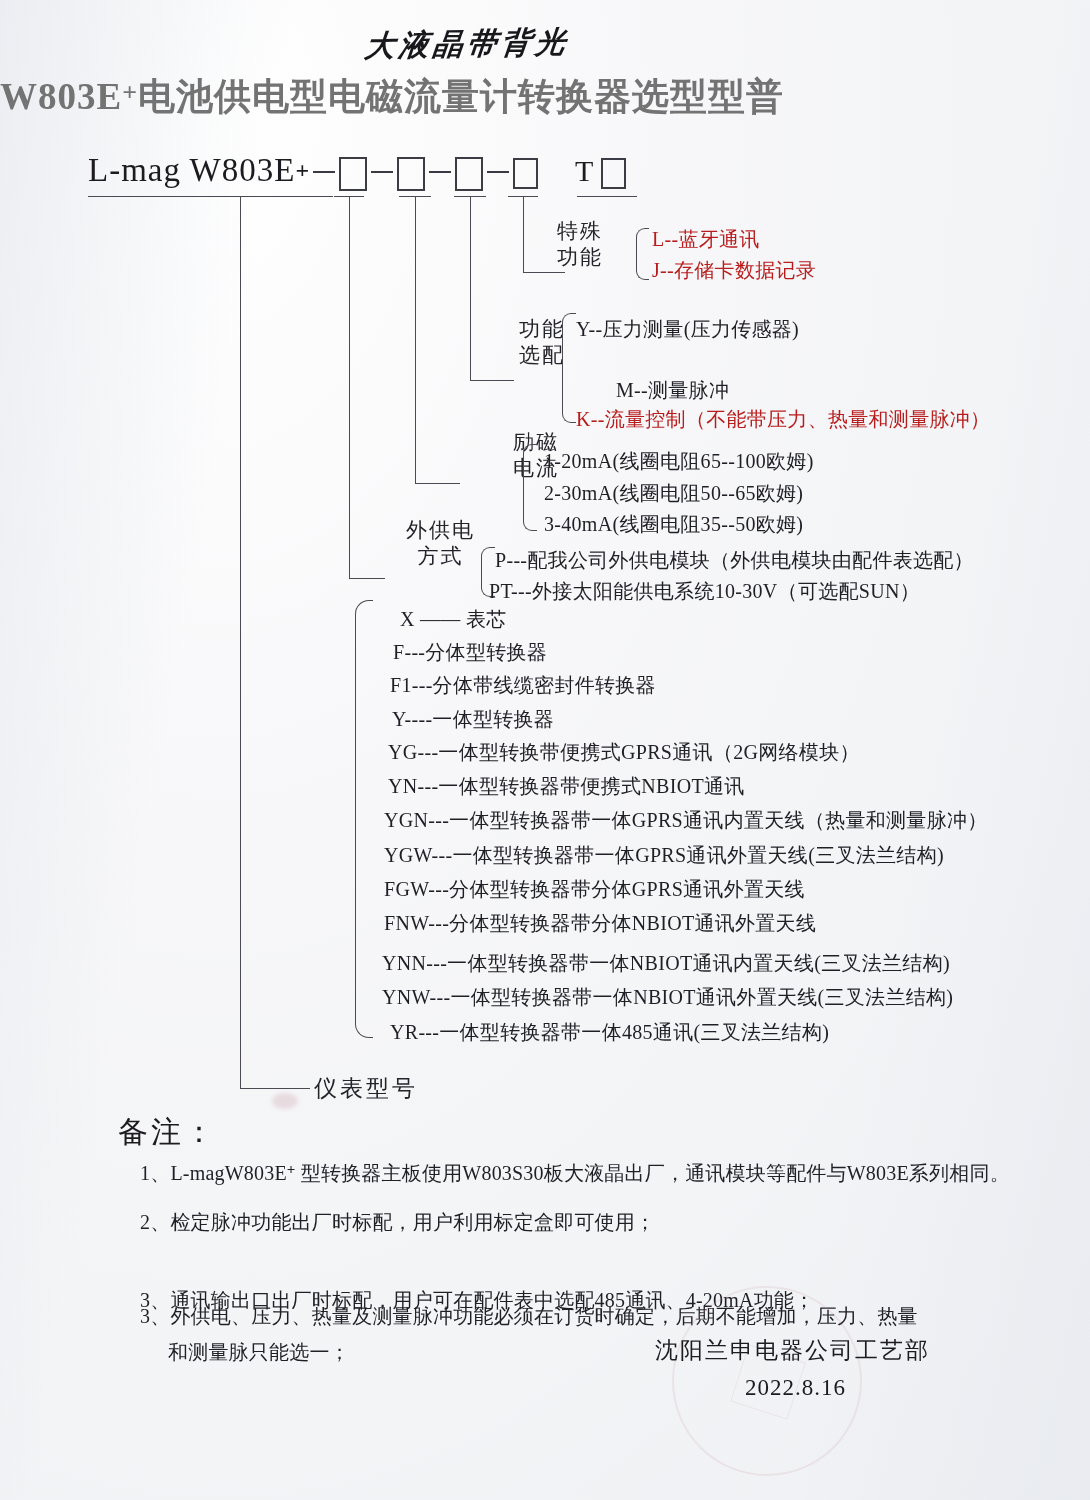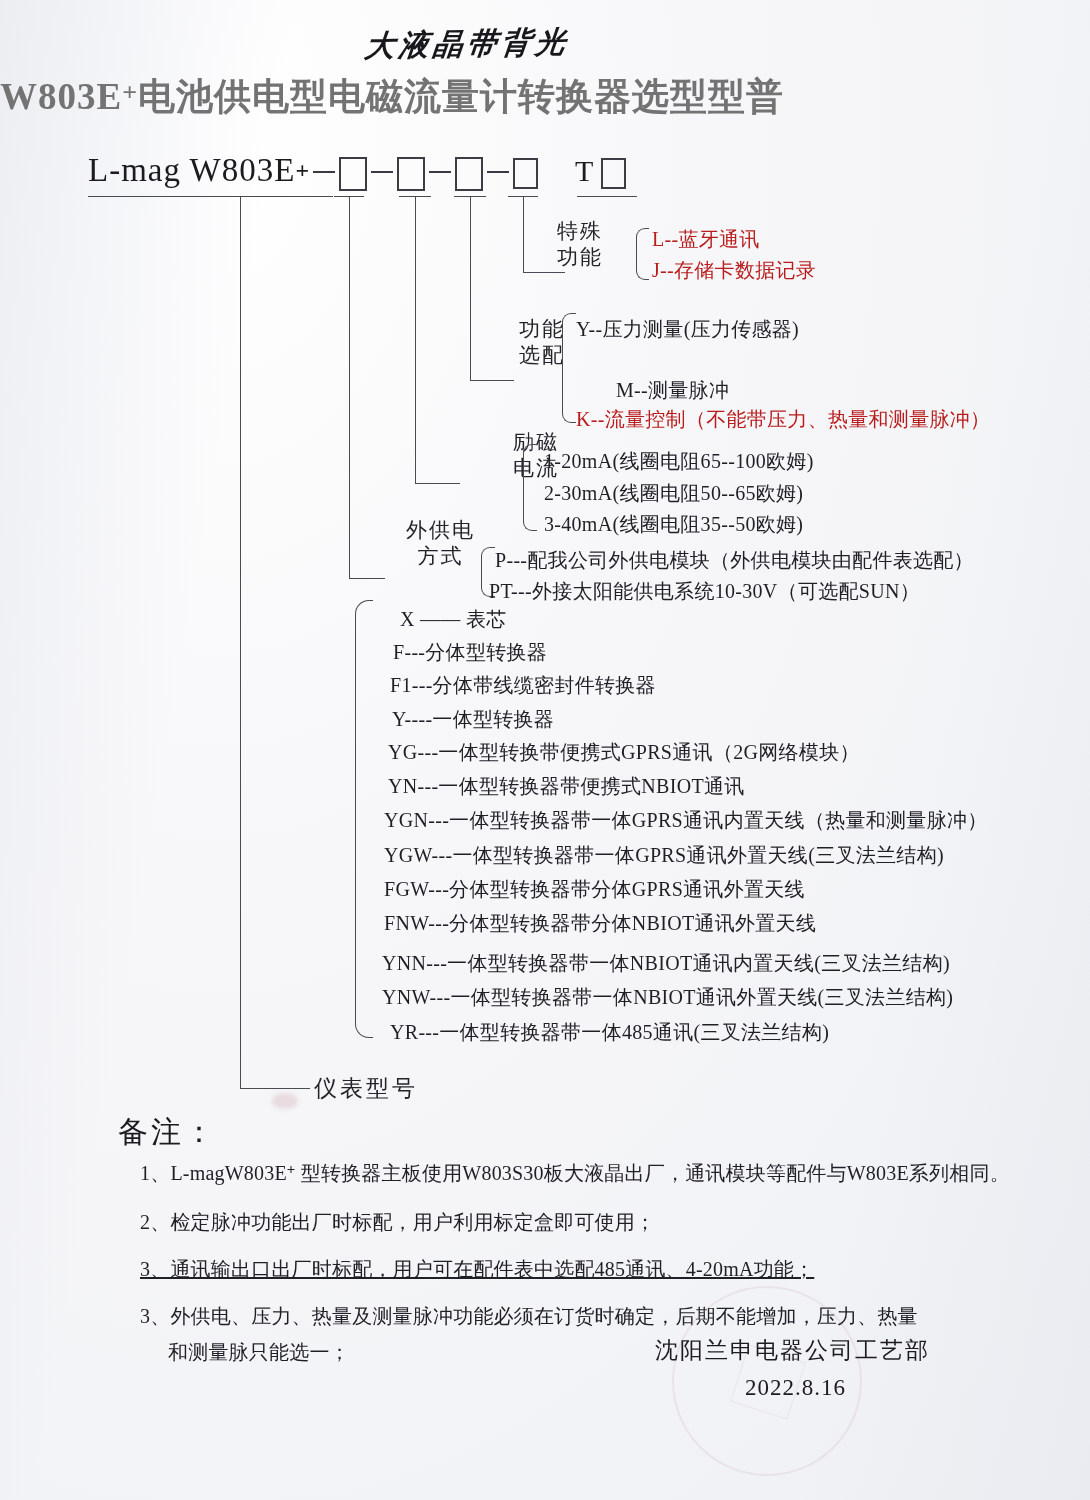--- a/index.html
+++ b/index.html
@@ -225,21 +225,21 @@
   <div class="abs lbl" style="left:314px;top:1076px;font-size:23px;letter-spacing:3px;">仪表型号</div>
 
   <div id="smudge"></div>
 
   <div class="abs" id="notes-title">备注：</div>
 
   <div class="note" style="top:1155px;">
     <span>1、L-magW803E</span><span class="sup">+</span><span> 型转换器主板使用W803S30板大液晶出厂，通讯模块等配件与W803E系列相同。</span>
   </div>
   <div class="note" style="top:1208px;">2、检定脉冲功能出厂时标配，用户利用标定盒即可使用；</div>
-  <div class="note" style="top:1255px;text-decoration:underline;">3、通讯输出口出厂时标配，用户可在配件表中选配485通讯、4-20mA功能；</div>
+  <div class="note" style="top:1286px;">3、通讯输出口出厂时标配，用户可在配件表中选配485通讯、4-20mA功能；</div>
   <div class="note" style="top:1302px;">3、外供电、压力、热量及测量脉冲功能必须在订货时确定，后期不能增加，压力、热量</div>
   <div class="note" id="note4b" style="top:1338px;">和测量脉只能选一；</div>
 
   <div id="stamp"></div>
   <div class="abs" id="signature">沈阳兰申电器公司工艺部</div>
   <div class="abs" id="sign-date">2022.8.16</div>
 
 </div>
 
 </body></html>

